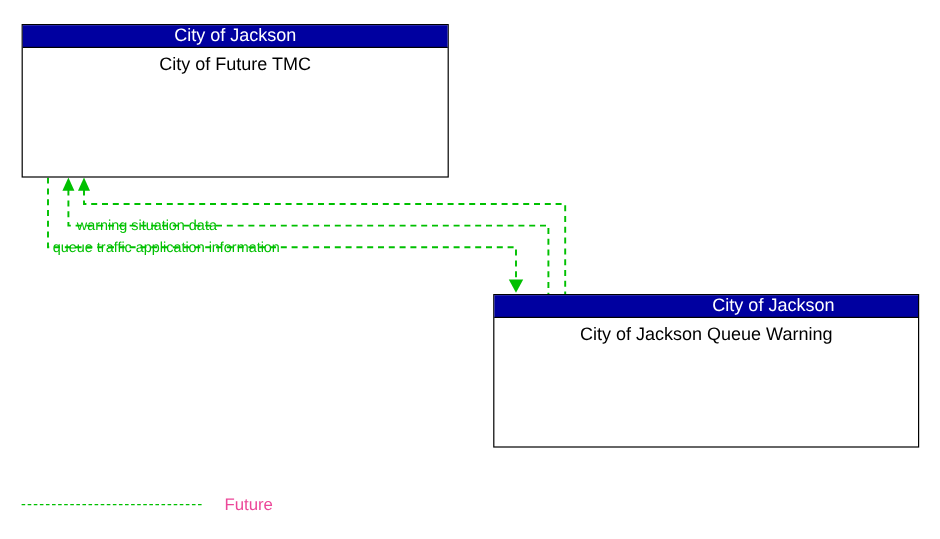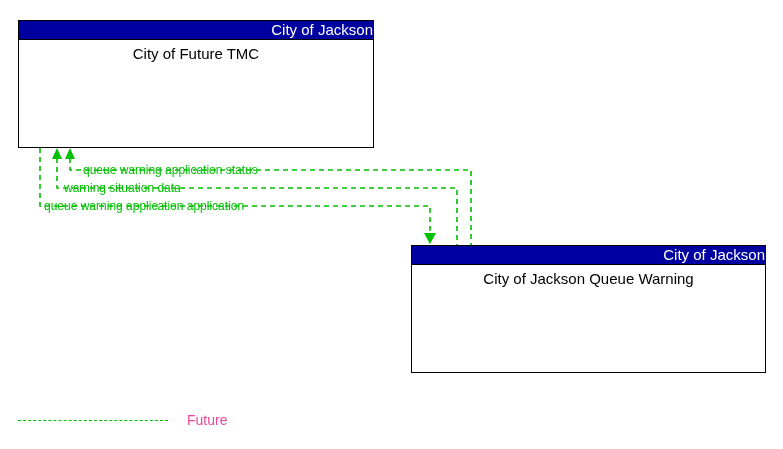--- a/index.html
+++ b/index.html
@@ -27,21 +27,21 @@
     border: 1px solid #000000;
     background: #ffffff;
   }
   .ctx-box-header {
     box-sizing: border-box;
     background: #0000A0;
     color: #ffffff;
     font-size: 15px;
     line-height: 18px;
     height: 19px;
-    text-align: right;
+    text-align: center;
     white-space: nowrap;
     overflow: hidden;
     border-bottom: 1px solid #000000;
   }
   .ctx-box-header.shift-right {
     padding-left: 112px;
   }
   .ctx-box-body {
     color: #000000;
     font-size: 15px;
@@ -125,22 +125,21 @@
   <div class="ctx-box" id="box-city-of-jackson-tmc" style="left:18px; top:20px; width:356px; height:128px;">
     <div class="ctx-box-header">City of Jackson</div>
     <div class="ctx-box-body">City of Future TMC</div>
   </div>
 
   <div class="ctx-box" id="box-city-of-jackson-queue-warning" style="left:411px; top:245px; width:355px; height:128px;">
     <div class="ctx-box-header shift-right">City of Jackson</div>
     <div class="ctx-box-body">City of Jackson Queue Warning</div>
   </div>
 
-  <div class="flow-label" id="flow-label-0">queue warning application status</div>
   <div class="flow-label" id="flow-label-1">warning situation data</div>
-  <div class="flow-label" id="flow-label-2">queue warning application application</div>
+  <div class="flow-label" id="flow-label-2">queue traffic application information</div>
 
   <div id="legend">
     <div id="legend-swatch"></div>
     <div id="legend-label">Future</div>
   </div>
 
 </div>
 
 </body></html>

